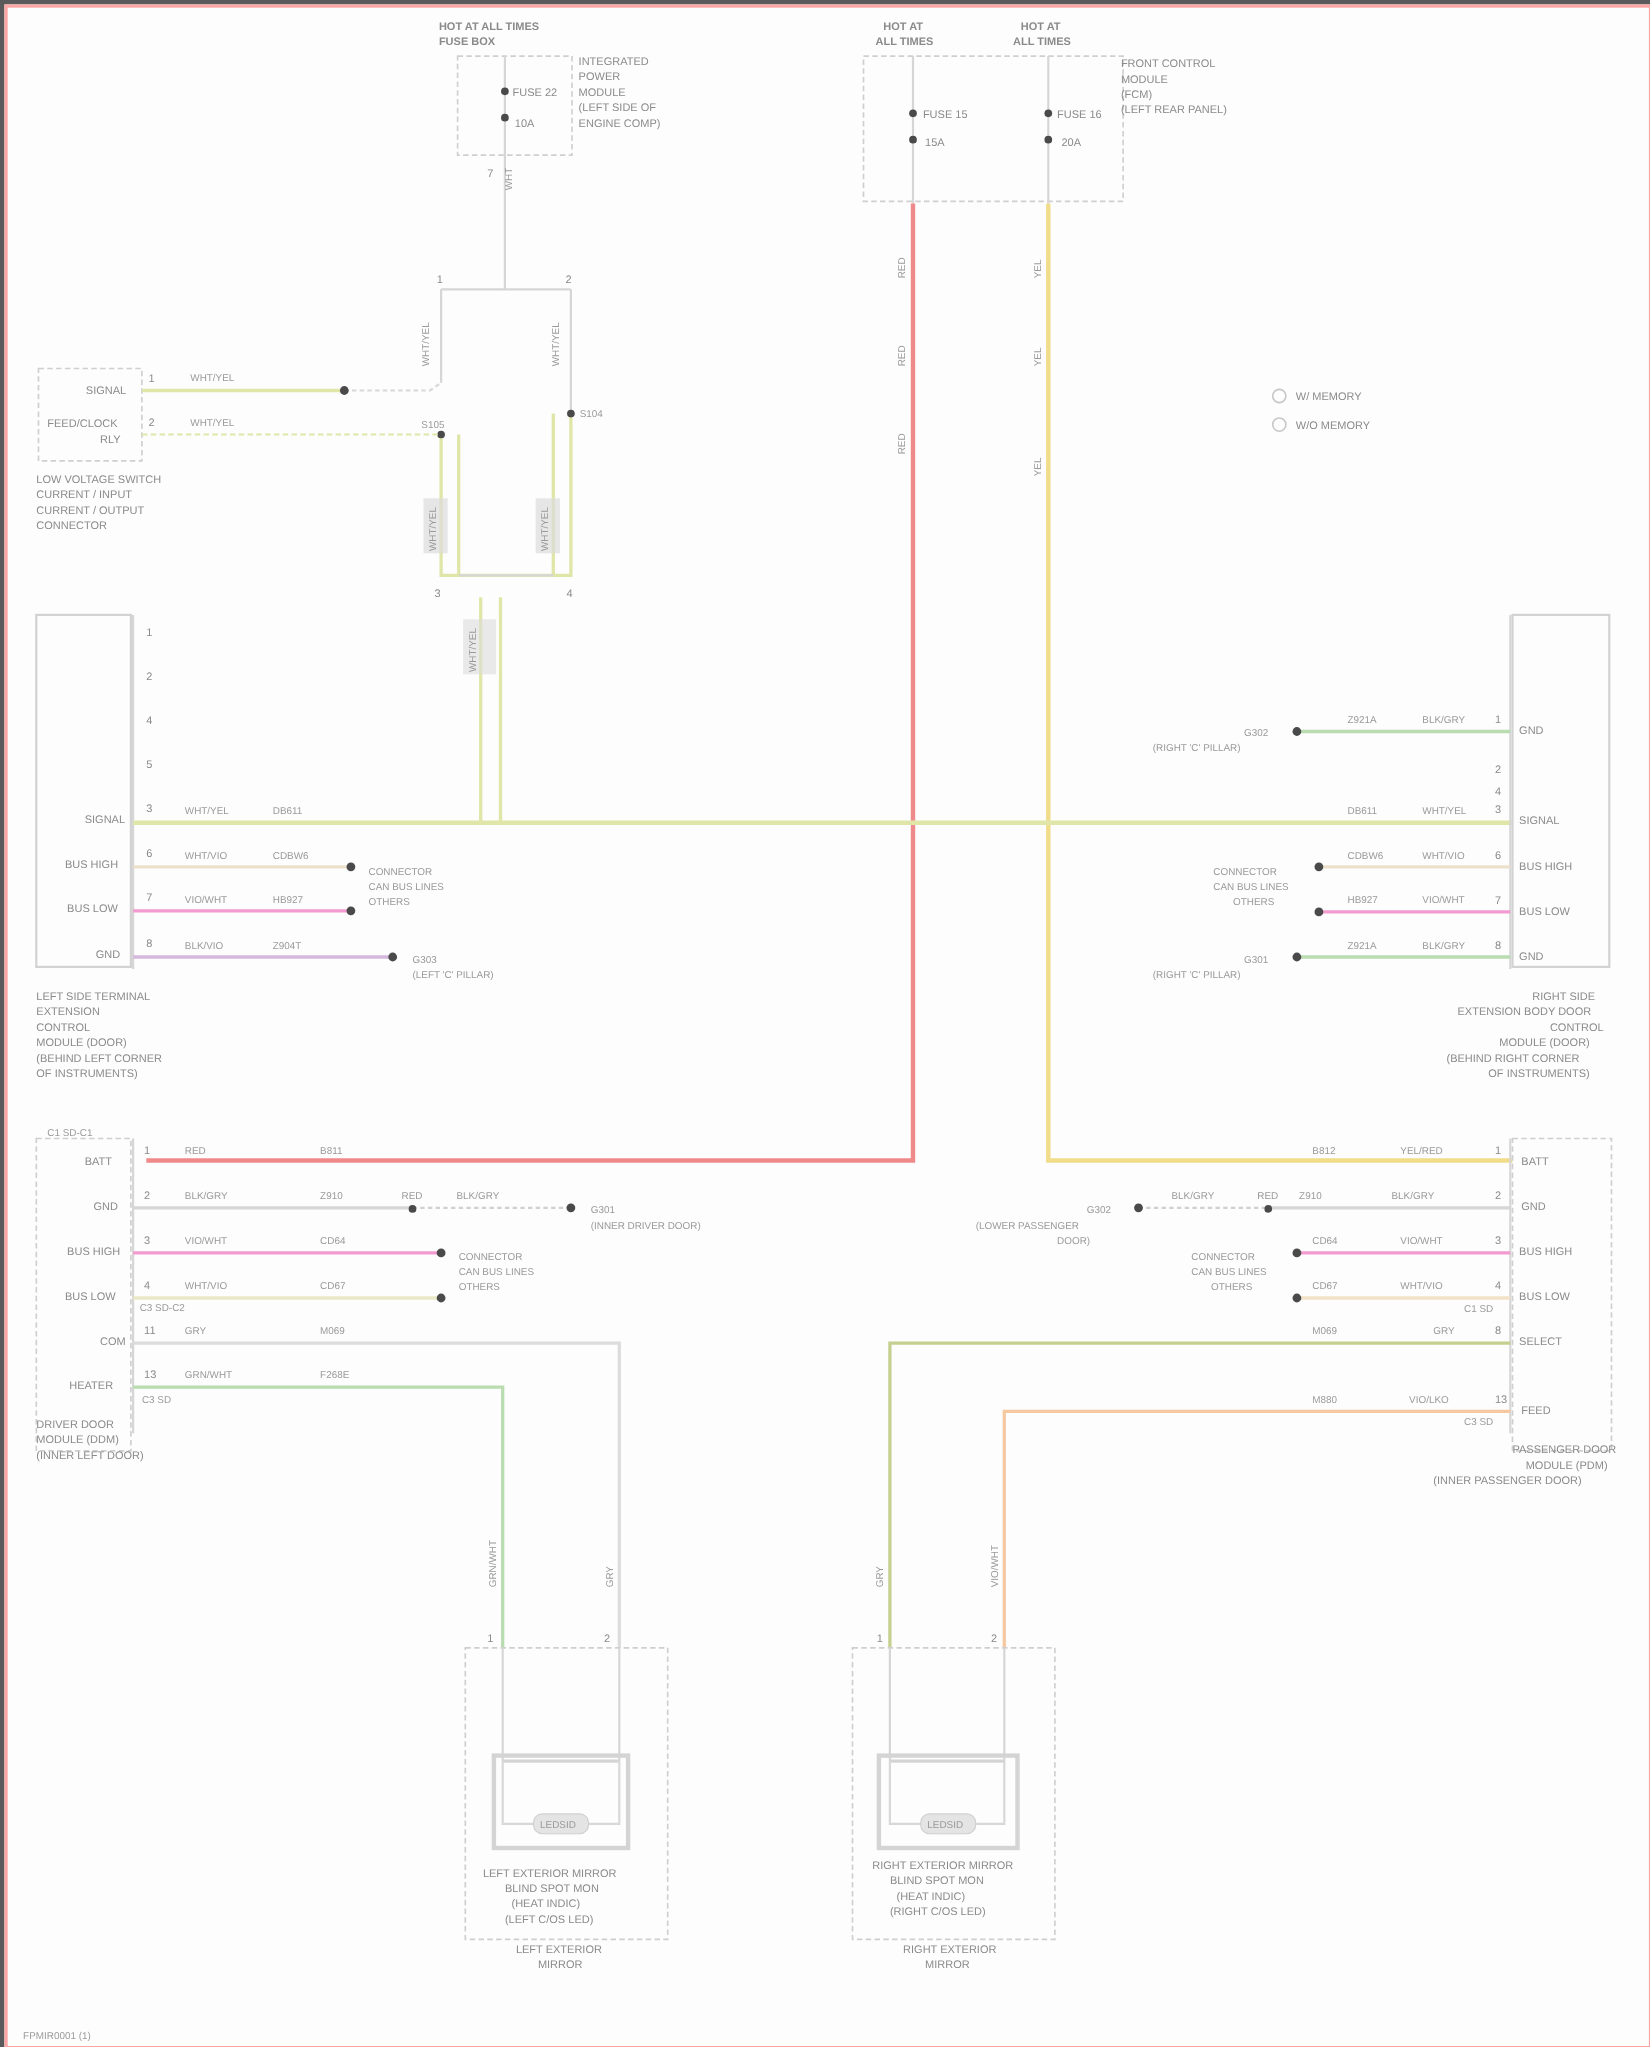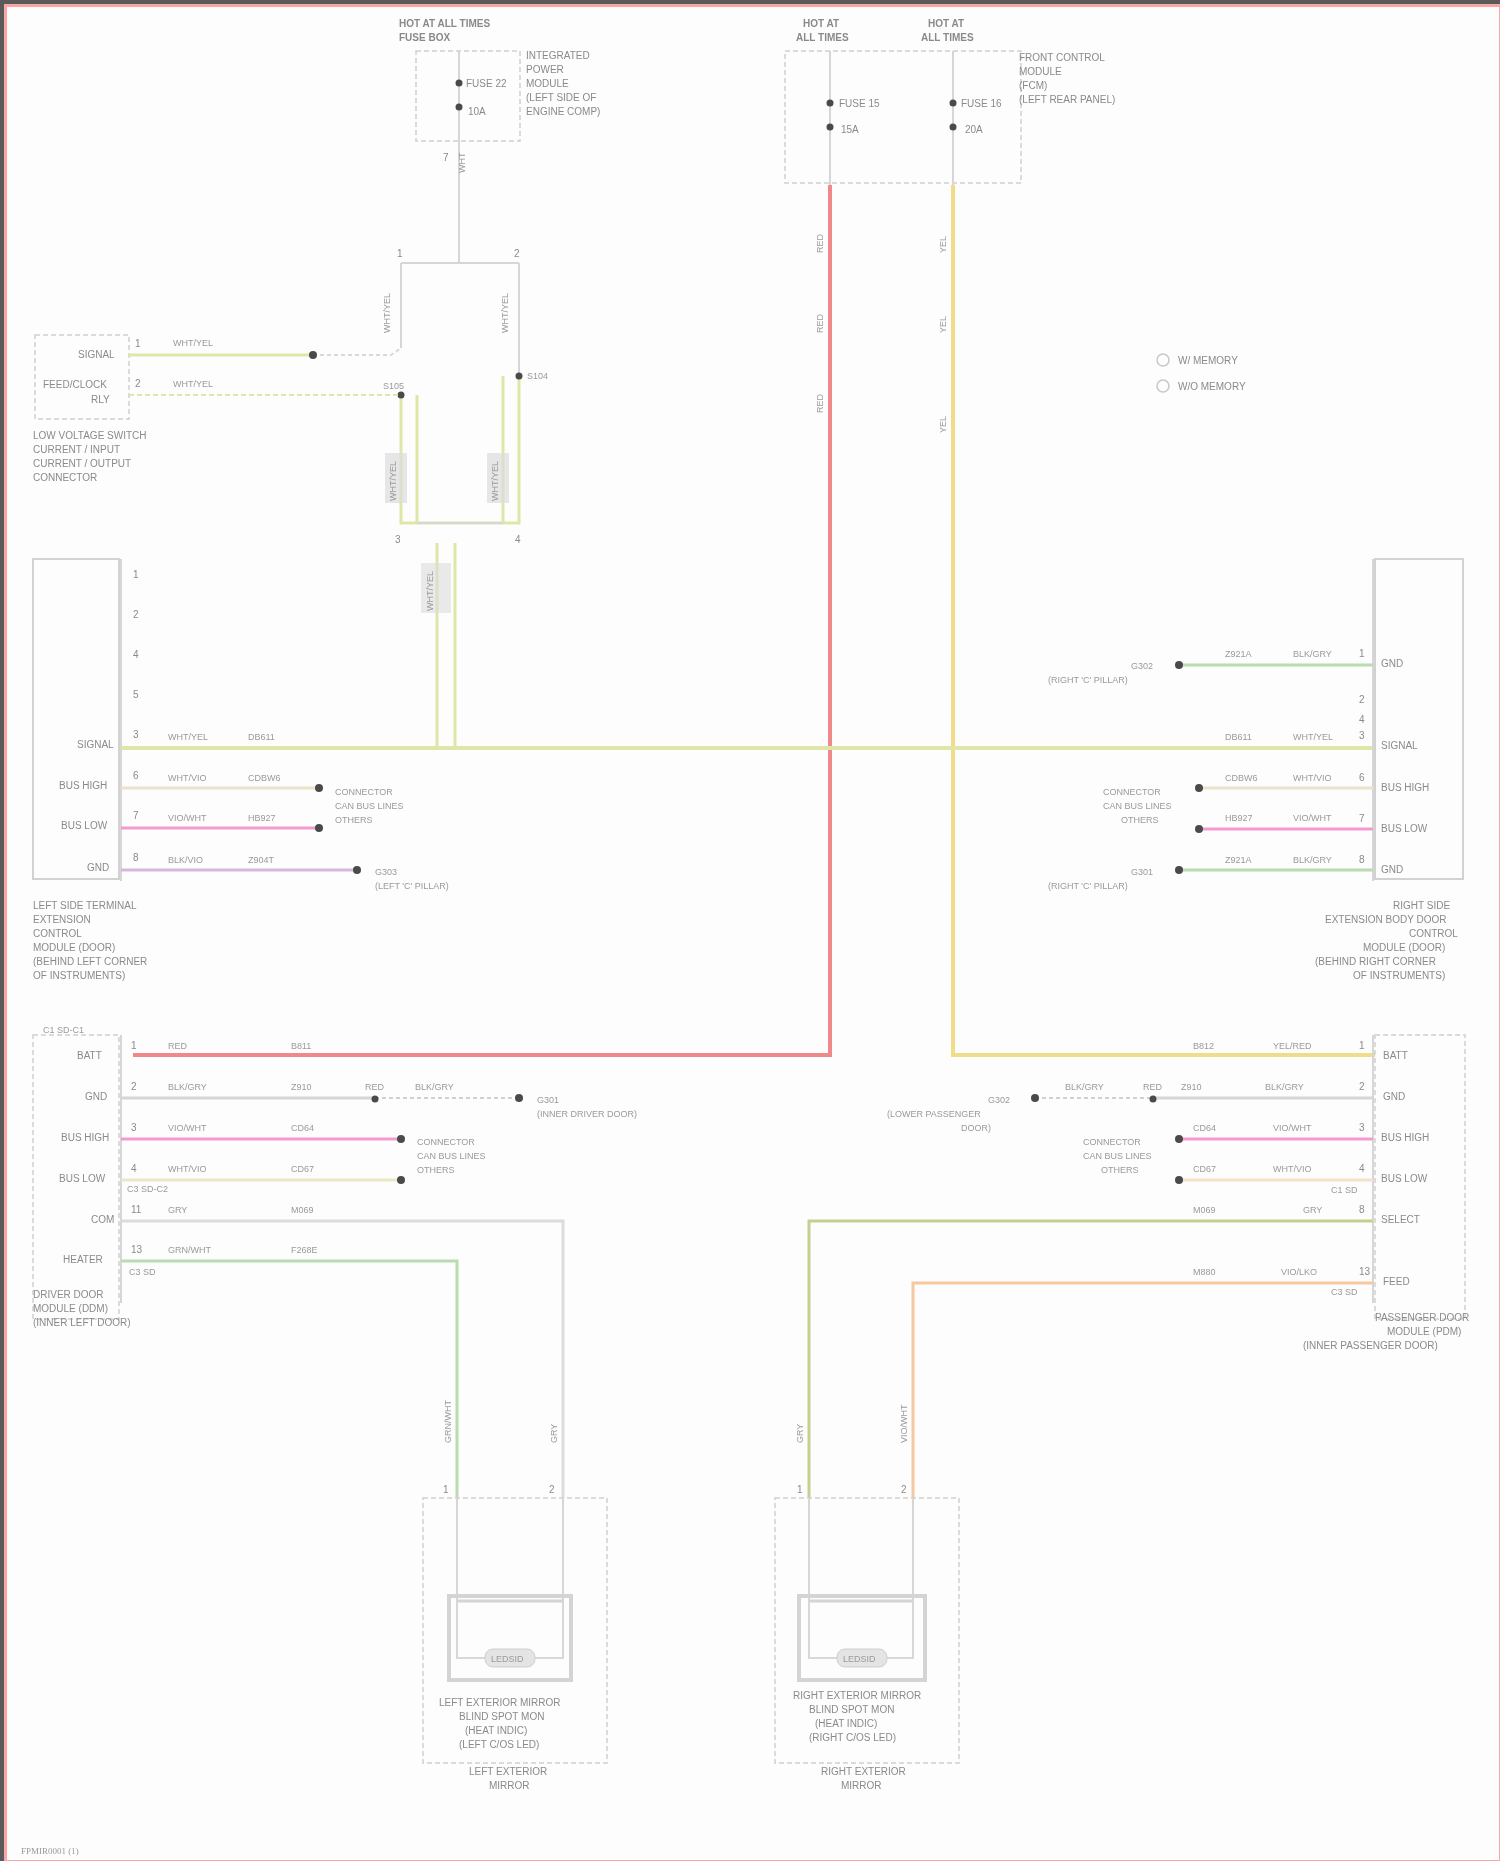--- a/index.html
+++ b/index.html
@@ -6,21 +6,21 @@
   body { width: 1500px; height: 1861px; overflow: hidden; font-family: "Liberation Sans", sans-serif; }
   #frame { position: absolute; left: 4px; top: 4px; width: 1492px; height: 1853px; background: #fdfdfd; border: 3px solid #fca5a5; }
   svg { position: absolute; left: 0; top: 0; }
   .lbl { font-family: "Liberation Sans", sans-serif; font-size: 10px; fill: #8a8a8a; }
   .lbl-b { font-family: "Liberation Sans", sans-serif; font-size: 10px; fill: #8a8a8a; font-weight: bold; }
   .wlbl { font-family: "Liberation Sans", sans-serif; font-size: 9px; fill: #9a9a9a; }
   .box { fill: none; stroke: #d2d2d2; stroke-width: 2; }
   .dbox { fill: none; stroke: #cfcfcf; stroke-width: 1.5; stroke-dasharray: 5 3; }
   .gw { stroke: #d6d6d6; stroke-width: 2; fill: none; }
   .dot { fill: #4a4a4a; }
-  .footer { position: absolute; left: 14px; top: 1839px; font-size: 9px; color: #9a9a9a; font-family: Liberation Serif, serif; }
+  .footer { position: absolute; left: 14px; top: 1839px; font-size: 9px; color: #9a9a9a; font-family: Liberation Sans, sans-serif; }
 </style>
 </head>
 <body>
 
 <div id="frame">
 <svg width="1492" height="1853" viewBox="4 4 1492 1853" xmlns="http://www.w3.org/2000/svg">
 
   <g>
     <text class="lbl-b" x="396" y="24">HOT AT ALL TIMES</text>
     <text class="lbl-b" x="396" y="38">FUSE BOX</text>

